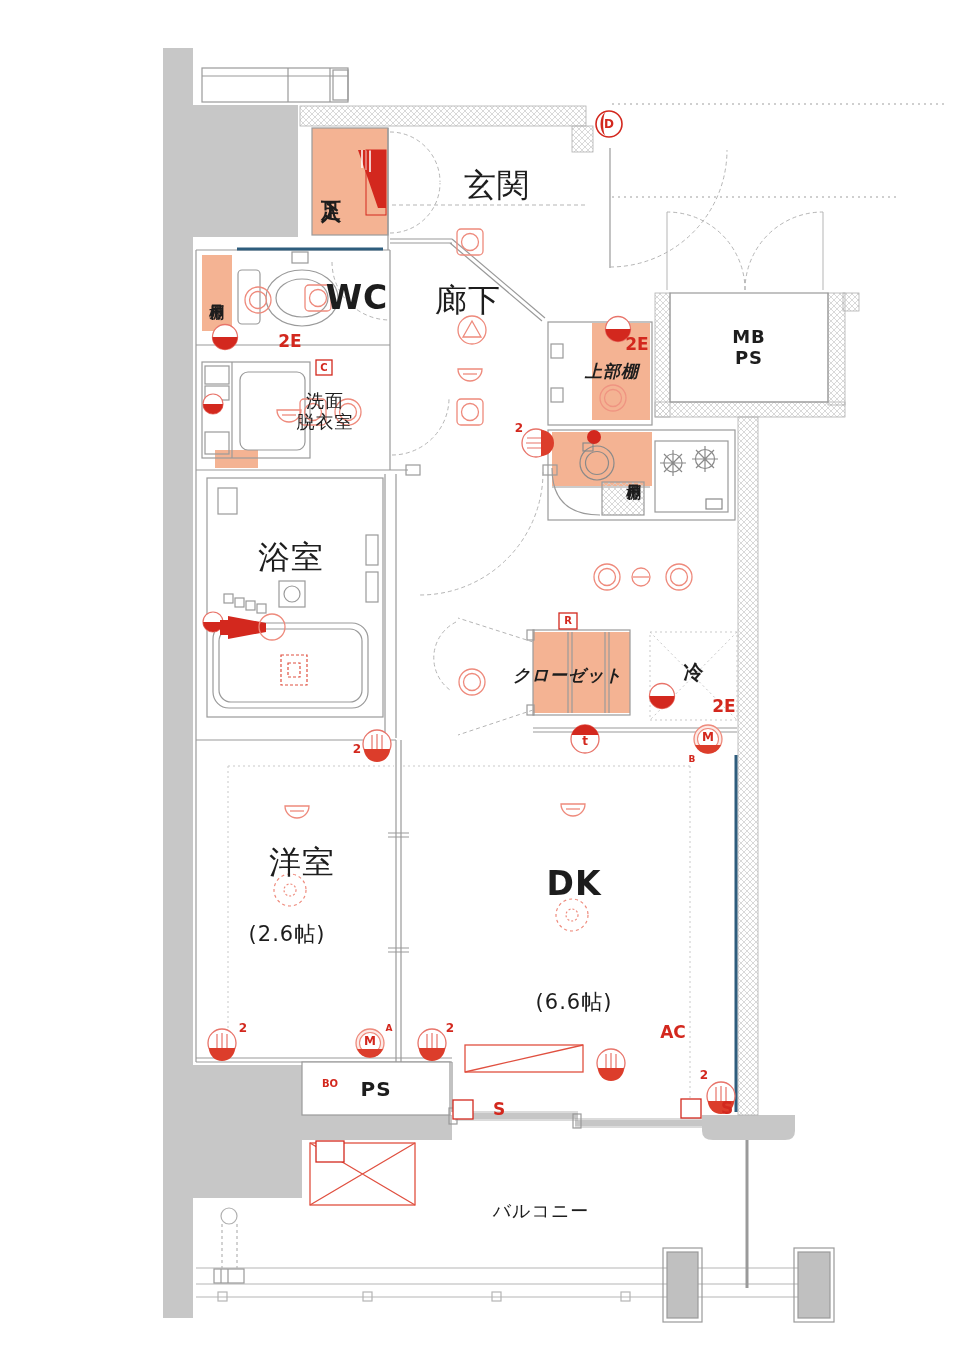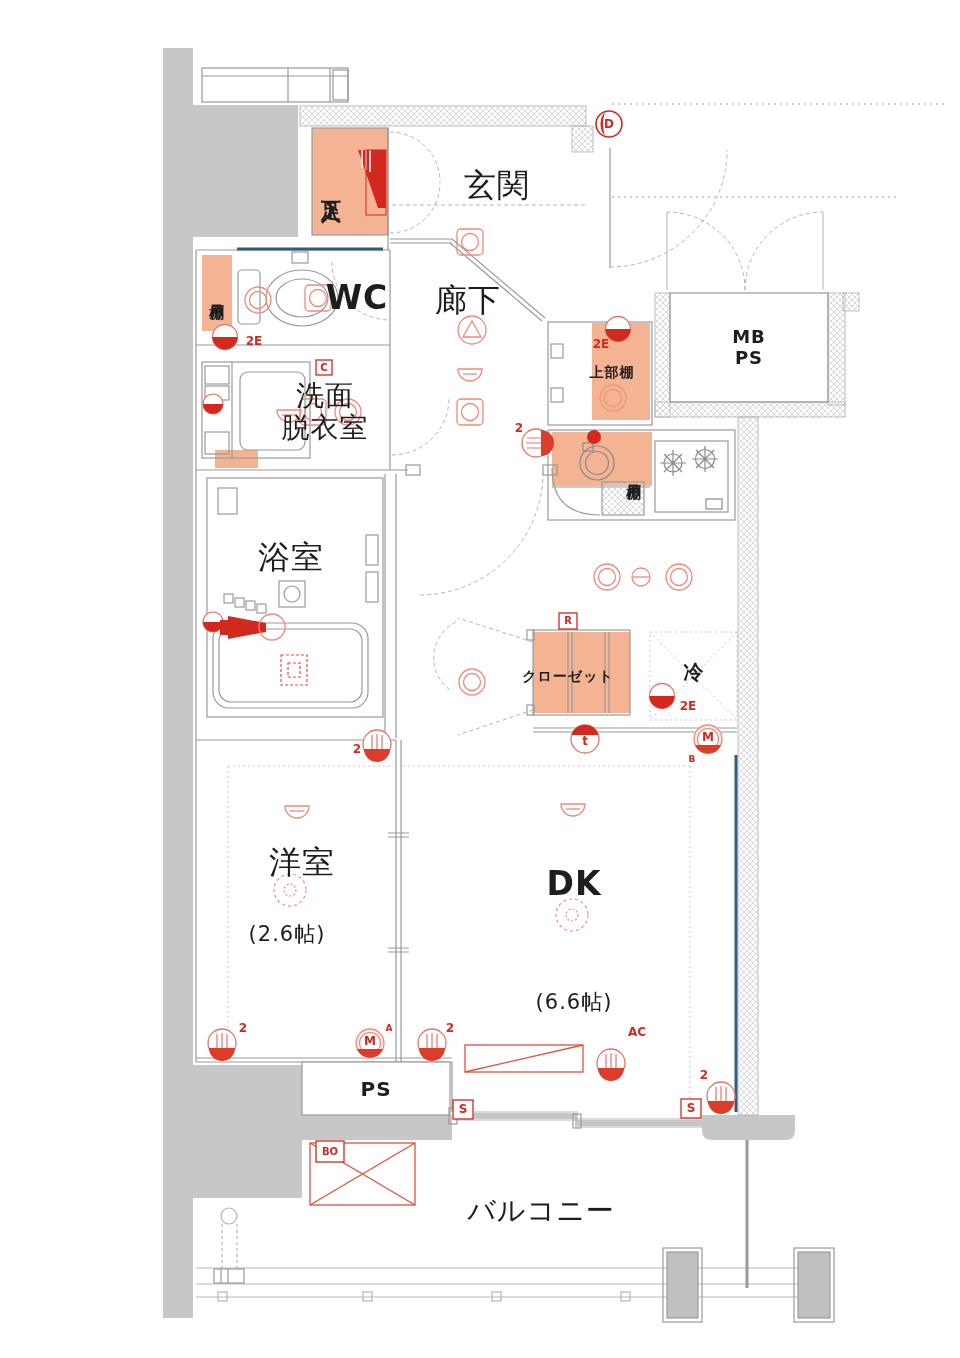--- a/index.html
+++ b/index.html
@@ -3,23 +3,23 @@
 <meta charset="utf-8">
 <style>
   html,body{margin:0;padding:0;background:#ffffff;}
   #plan{position:relative;width:960px;height:1358px;background:#ffffff;overflow:hidden;
         font-family:"DejaVu Sans",sans-serif;}
   #plan svg{position:absolute;left:0;top:0;}
   .lbl{position:absolute;transform:translate(-50%,-50%);color:#1d1d1d;font-weight:500;
        white-space:nowrap;letter-spacing:1px;line-height:1.15;text-align:center;}
   .vtext{writing-mode:vertical-rl;text-orientation:upright;letter-spacing:0;}
   .red{color:#d3281e;font-weight:700;letter-spacing:0;}
-  .sz27{font-size:32px;} .sz30{font-size:33px;font-weight:600;} .sz24{font-size:28px;}
-  .sz21{font-size:21px;} .sz20{font-size:20px;font-weight:600;} .sz17{font-size:14px;font-weight:600;}
-  .sz15{font-size:15px;font-weight:600;} .sz18{font-size:18px;font-weight:600;} .r12{font-size:12px;} .r11{font-size:12px;} .r10{font-size:10px;} .r9{font-size:9px;}
+  .sz27{font-size:32px;} .sz30{font-size:33px;font-weight:600;} .sz24{font-size:18px;}
+  .sz21{font-size:21px;} .sz20{font-size:20px;font-weight:600;} .sz17{font-size:17px;font-weight:600;font-style:italic;}
+  .sz15{font-size:15px;font-weight:600;} .sz18{font-size:18px;font-weight:600;} .r12{font-size:12px;} .r11{font-size:17px;margin-left:36px;} .r10{font-size:10px;} .r9{font-size:9px;}
 </style>
 </head>
 <body>
 
 <div id="plan">
 
 <svg width="960" height="1358" viewBox="0 0 960 1358">
 <defs>
   <pattern id="hatch" patternUnits="userSpaceOnUse" width="6" height="6">
     <path d="M0,6 L6,0 M0,0 L6,6" stroke="#cfcfcf" stroke-width="0.8" fill="none"></path>
@@ -346,15 +346,15 @@
 <div class="lbl red r12" style="left:370px;top:1042px">M</div>
 <div class="lbl red r9" style="left:389px;top:1028px">A</div>
 <div class="lbl red r11" style="left:637px;top:1033px">AC</div>
 <div class="lbl red r12" style="left:519px;top:429px">2</div>
 <div class="lbl red r12" style="left:357px;top:750px">2</div>
 <div class="lbl red r12" style="left:243px;top:1029px">2</div>
 <div class="lbl red r12" style="left:450px;top:1029px">2</div>
 <div class="lbl red r12" style="left:704px;top:1076px">2</div>
 <div class="lbl red r11" style="left:463px;top:1110px">S</div>
 <div class="lbl red r11" style="left:691px;top:1109px">S</div>
-<div class="lbl red r10" style="left:330px;top:1152px">BO</div>
+<div class="lbl red r10" style="left:330px;top:1084px">BO</div>
 
 </div>
 
 </body></html>

